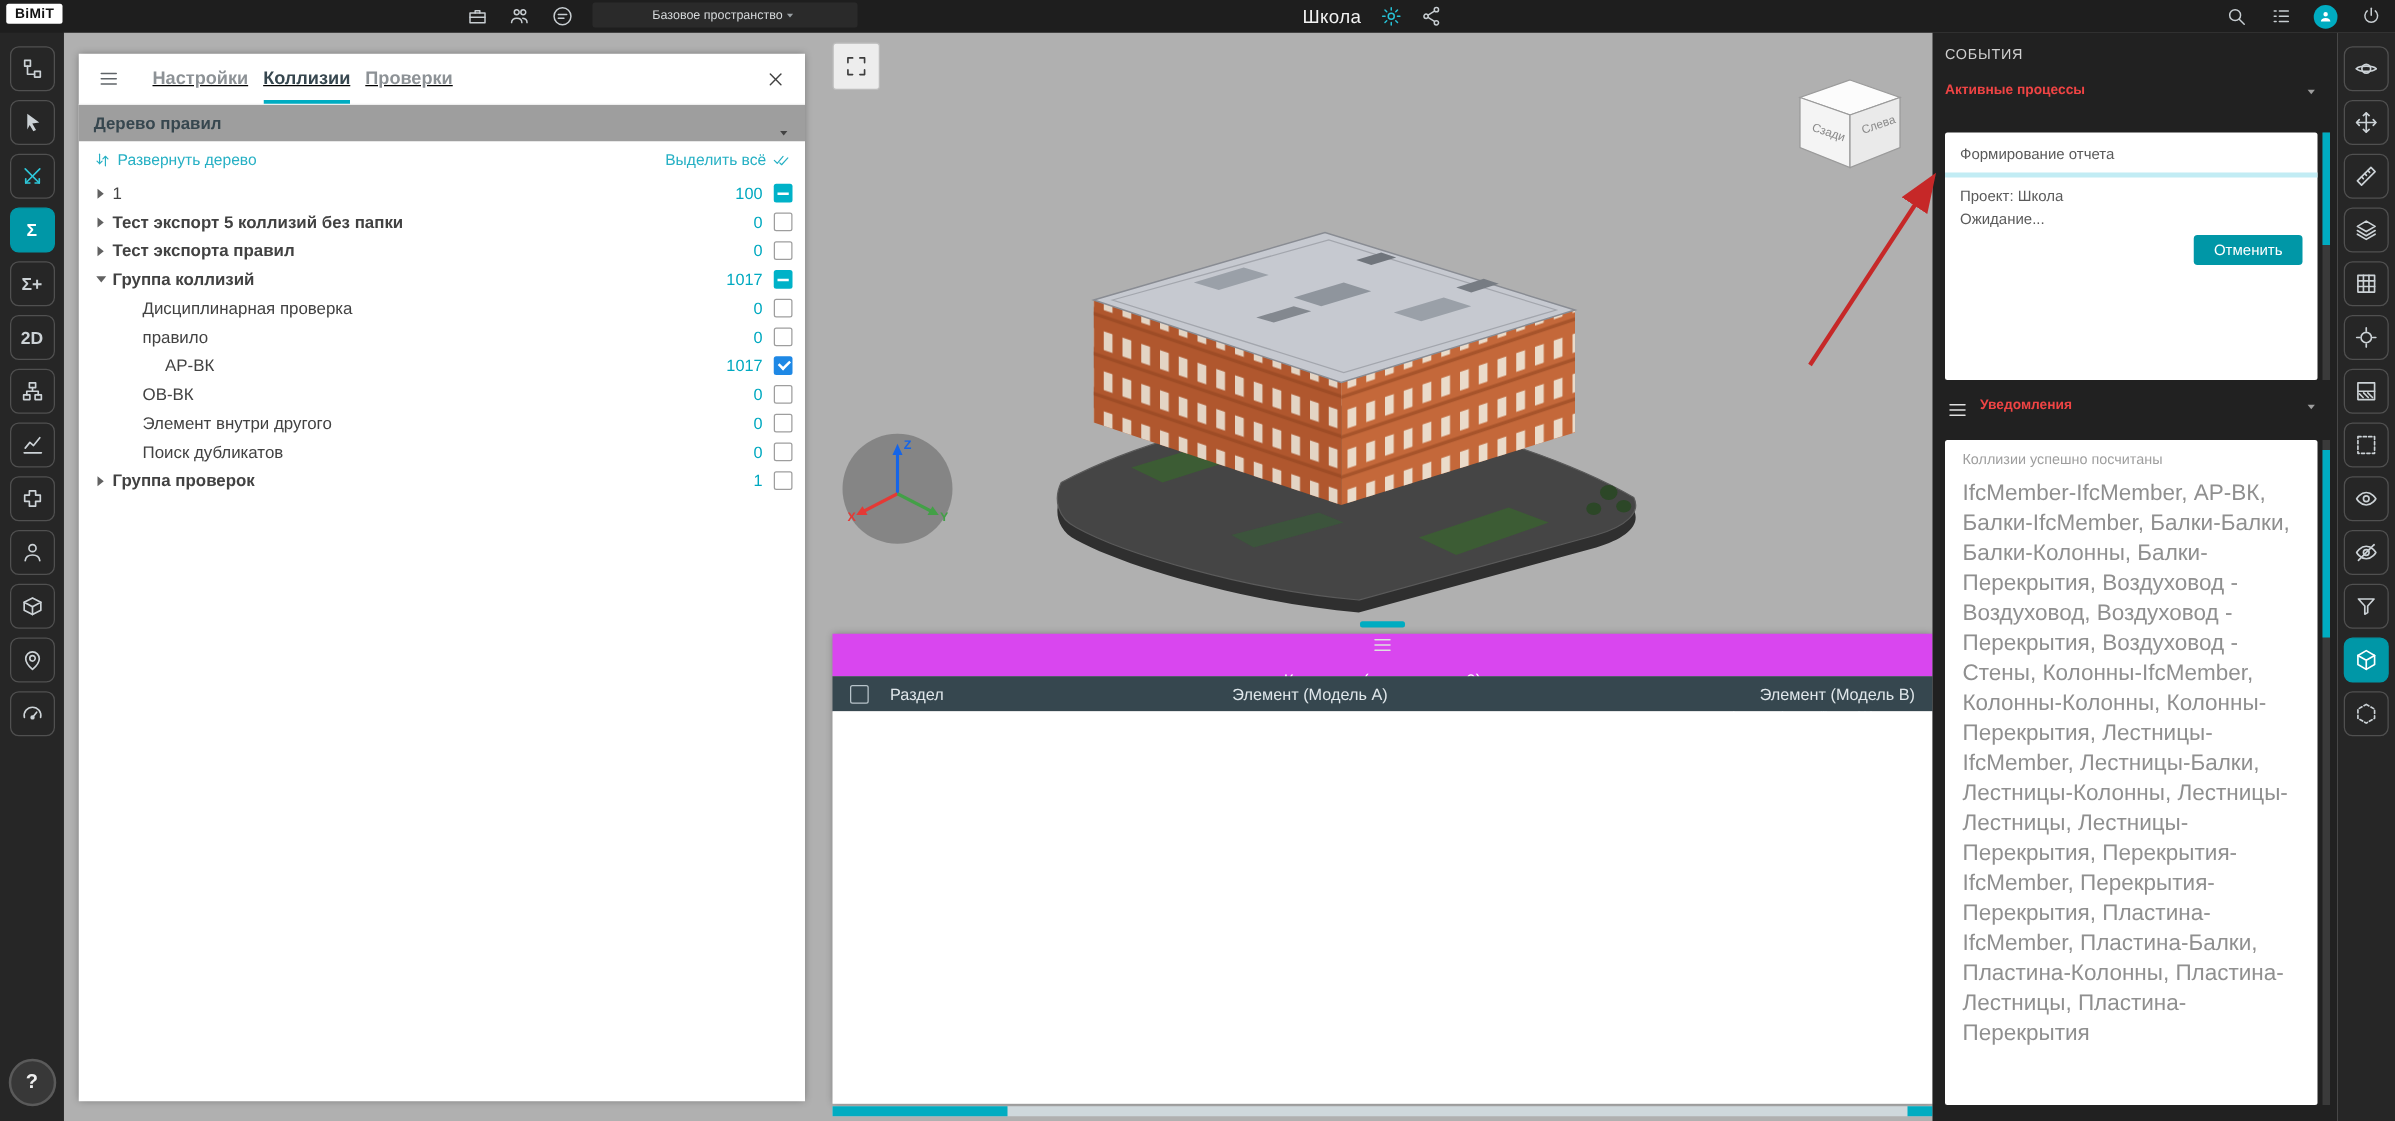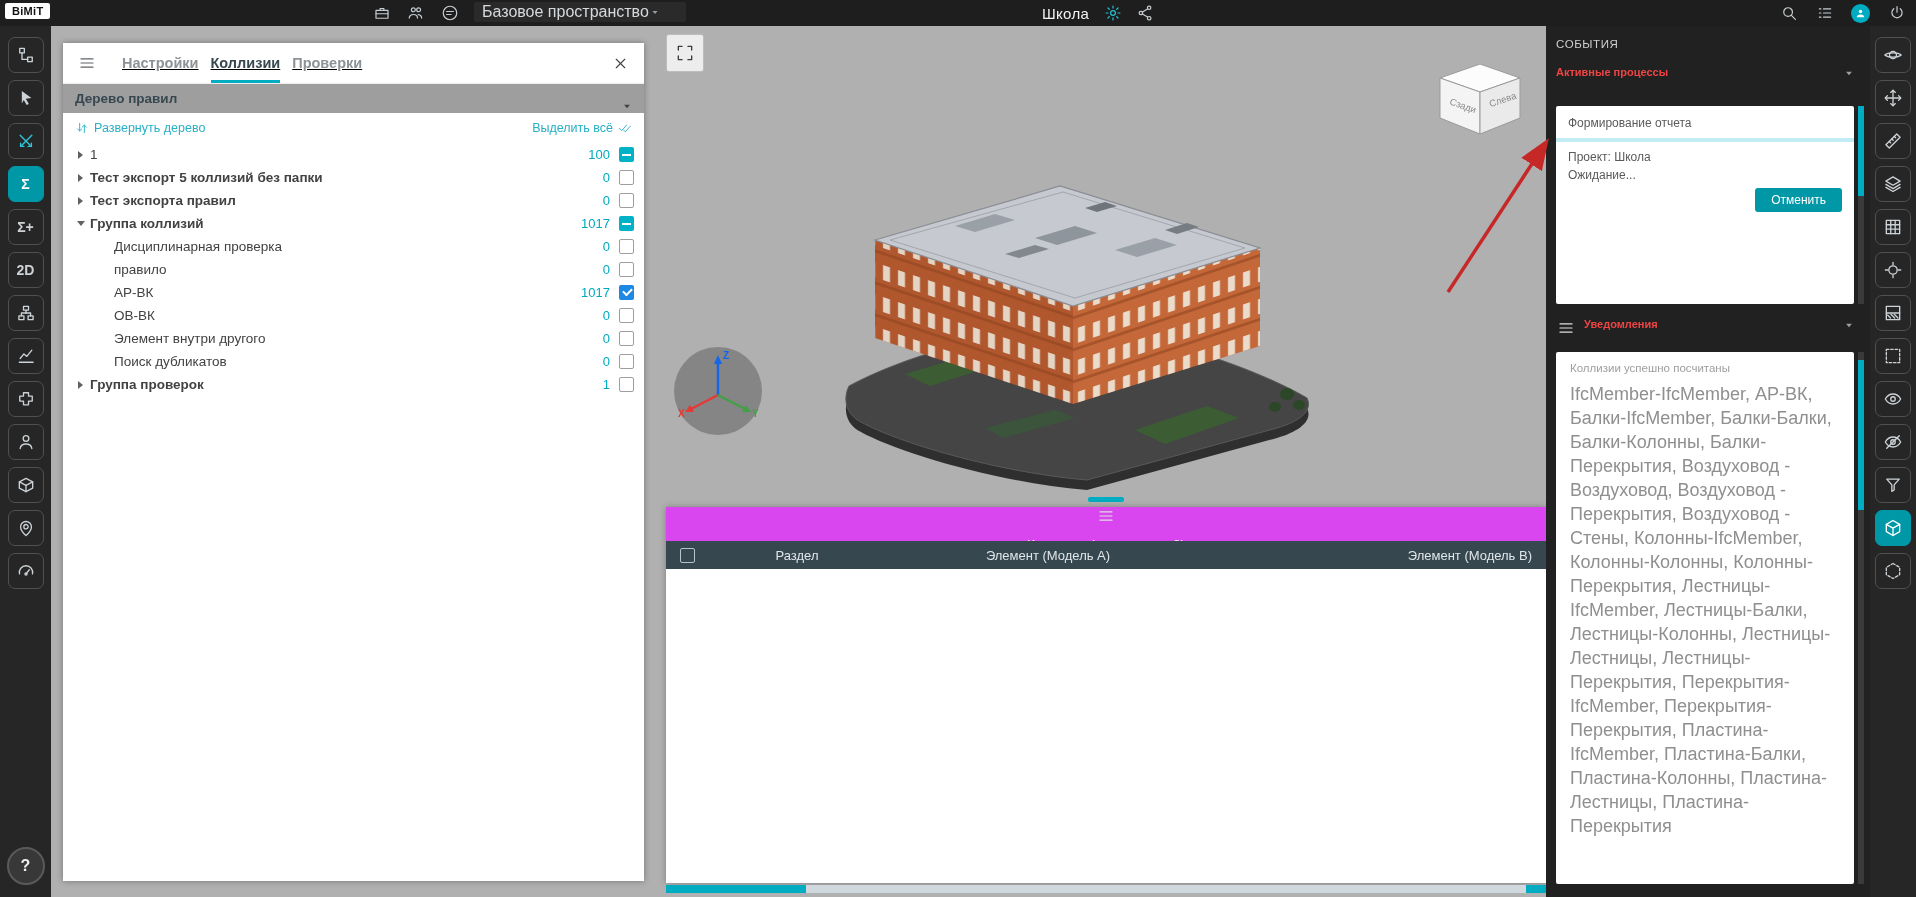--- a/index.html
+++ b/index.html
@@ -12,21 +12,21 @@
   .tico .svgi{width:18px;height:18px;}
   .tico.accent{color:#27c2d6;}
   .txticon{font-weight:700;font-size:14px;line-height:1;}
 
   
   #topbar{position:absolute;left:0;top:0;width:1916px;height:26px;background:#1e1e1e;z-index:50;}
   #logo{position:absolute;left:5px;top:3px;background:#fff;color:#111;font-weight:700;
     font-size:11px;padding:2px 7px;border-radius:2px;letter-spacing:.3px;}
   #tb-left-icons{position:absolute;left:372px;top:3px;display:flex;gap:15px;align-items:center;height:20px;}
   #workspace-select{position:absolute;left:474px;top:2px;width:196px;height:20px;background:#2a2a2a;
-    color:#d6d9db;font-size:16px;display:flex;align-items:center;justify-content:flex-start;
+    color:#d6d9db;font-size:10px;display:flex;align-items:center;justify-content:center;
     padding:0 8px;border-radius:2px;cursor:pointer;}
   #workspace-select .svgi{width:12px;height:12px;color:#9aa0a4;}
   #tb-title{position:absolute;left:1042px;top:0;height:26px;display:flex;align-items:center;gap:14px;}
   #tb-title .ttl{color:#f2f2f2;font-size:15px;letter-spacing:.3px;}
   #tb-right-icons{position:absolute;right:10px;top:3px;display:flex;gap:17px;align-items:center;height:20px;}
   .avatar-circle{width:19px;height:19px;border-radius:50%;background:#00acc1;display:inline-flex;
     align-items:center;justify-content:center;}
   .avatar-circle svg{width:13px;height:13px;display:block;}
 
   
@@ -92,21 +92,21 @@
   #bottom-panel{position:absolute;left:666px;top:507px;width:880px;height:376px;z-index:30;display:flex;flex-direction:column;
     box-shadow:0 0 6px rgba(0,0,0,.3);}
   #bp-header{height:34px;background:#d946ef;display:flex;align-items:center;padding:0 12px;gap:12px;flex-direction:column;}
   #bp-header .hmb{color:#e0e0e0;}
   #bp-title{color:#fff;font-size:13.5px;}
   #bp-icons{margin-left:auto;display:flex;gap:14px;align-items:center;color:#dfe3e6;}
   #bp-icons .tico{color:#dfe3e6;}
   #bp-cols{height:28px;background:#36474f;display:grid;grid-template-columns:46px 170px 1fr 1fr;align-items:center;}
   #bp-cols .hcb{width:15px;height:15px;border:1.5px solid #b8c4ca;border-radius:2px;margin-left:14px;box-sizing:border-box;cursor:pointer;}
   .bcol{color:#dfe6ea;font-size:13px;}
-  .bcol.c2{text-align:center;}
+  .bcol.c2{text-align:left;}
   .bcol.c3{text-align:center;}
   .bcol.c4{text-align:right;padding-right:14px;}
   #bp-body{flex:1;background:#fff;}
   #hscroll{position:absolute;left:666px;top:885px;width:880px;height:8px;background:#cfd8dc;z-index:30;}
   #hscroll .th1{position:absolute;left:0;top:0;width:140px;height:8px;background:#00acc1;cursor:pointer;}
   #hscroll .th2{position:absolute;right:0;top:0;width:20px;height:8px;background:#00acc1;cursor:pointer;}
 
   
   #events-panel{position:absolute;left:1546px;top:26px;width:324px;height:871px;background:#212121;z-index:40;}
   #ev-header{position:absolute;left:10px;top:12px;color:#cfcfcf;font-size:11.5px;letter-spacing:.6px;}
@@ -540,21 +540,21 @@
           <span class="tlbl">Дисциплинарная проверка</span>
           <span class="tcnt">0</span>
           <span class="tcb unchecked"></span>
         </div>
         <div class="trow" style="padding-left:34px">
           <span class="tarrow none"></span>
           <span class="tlbl">правило</span>
           <span class="tcnt">0</span>
           <span class="tcb unchecked"></span>
         </div>
-        <div class="trow" style="padding-left:34px">
+        <div class="trow" style="padding-left:52px">
           <span class="tarrow none"></span>
           <span class="tlbl">АР-ВК</span>
           <span class="tcnt">1017</span>
           <span class="tcb checked"></span>
         </div>
         <div class="trow" style="padding-left:34px">
           <span class="tarrow none"></span>
           <span class="tlbl">ОВ-ВК</span>
           <span class="tcnt">0</span>
           <span class="tcb unchecked"></span>

